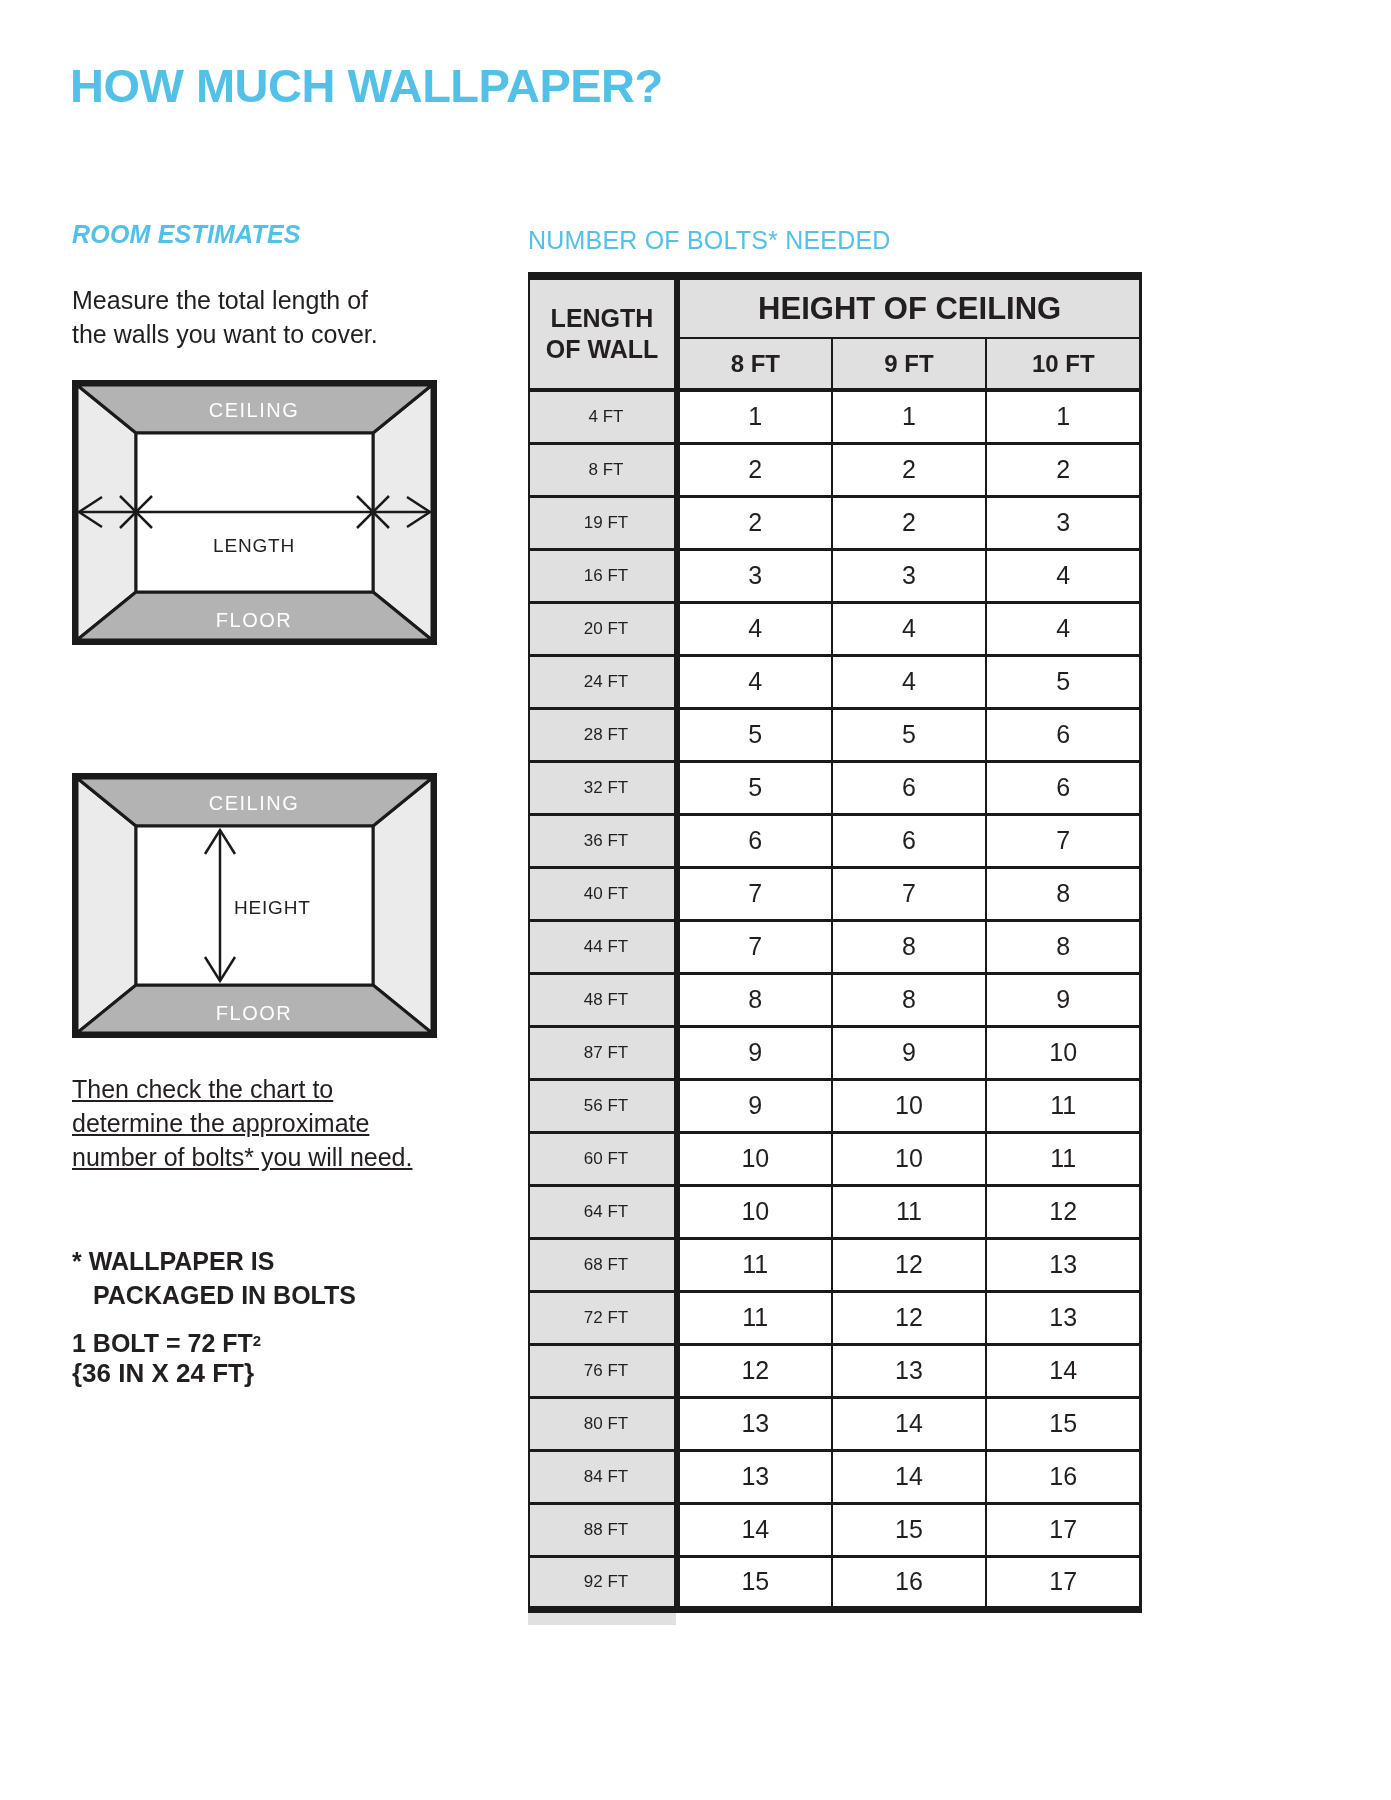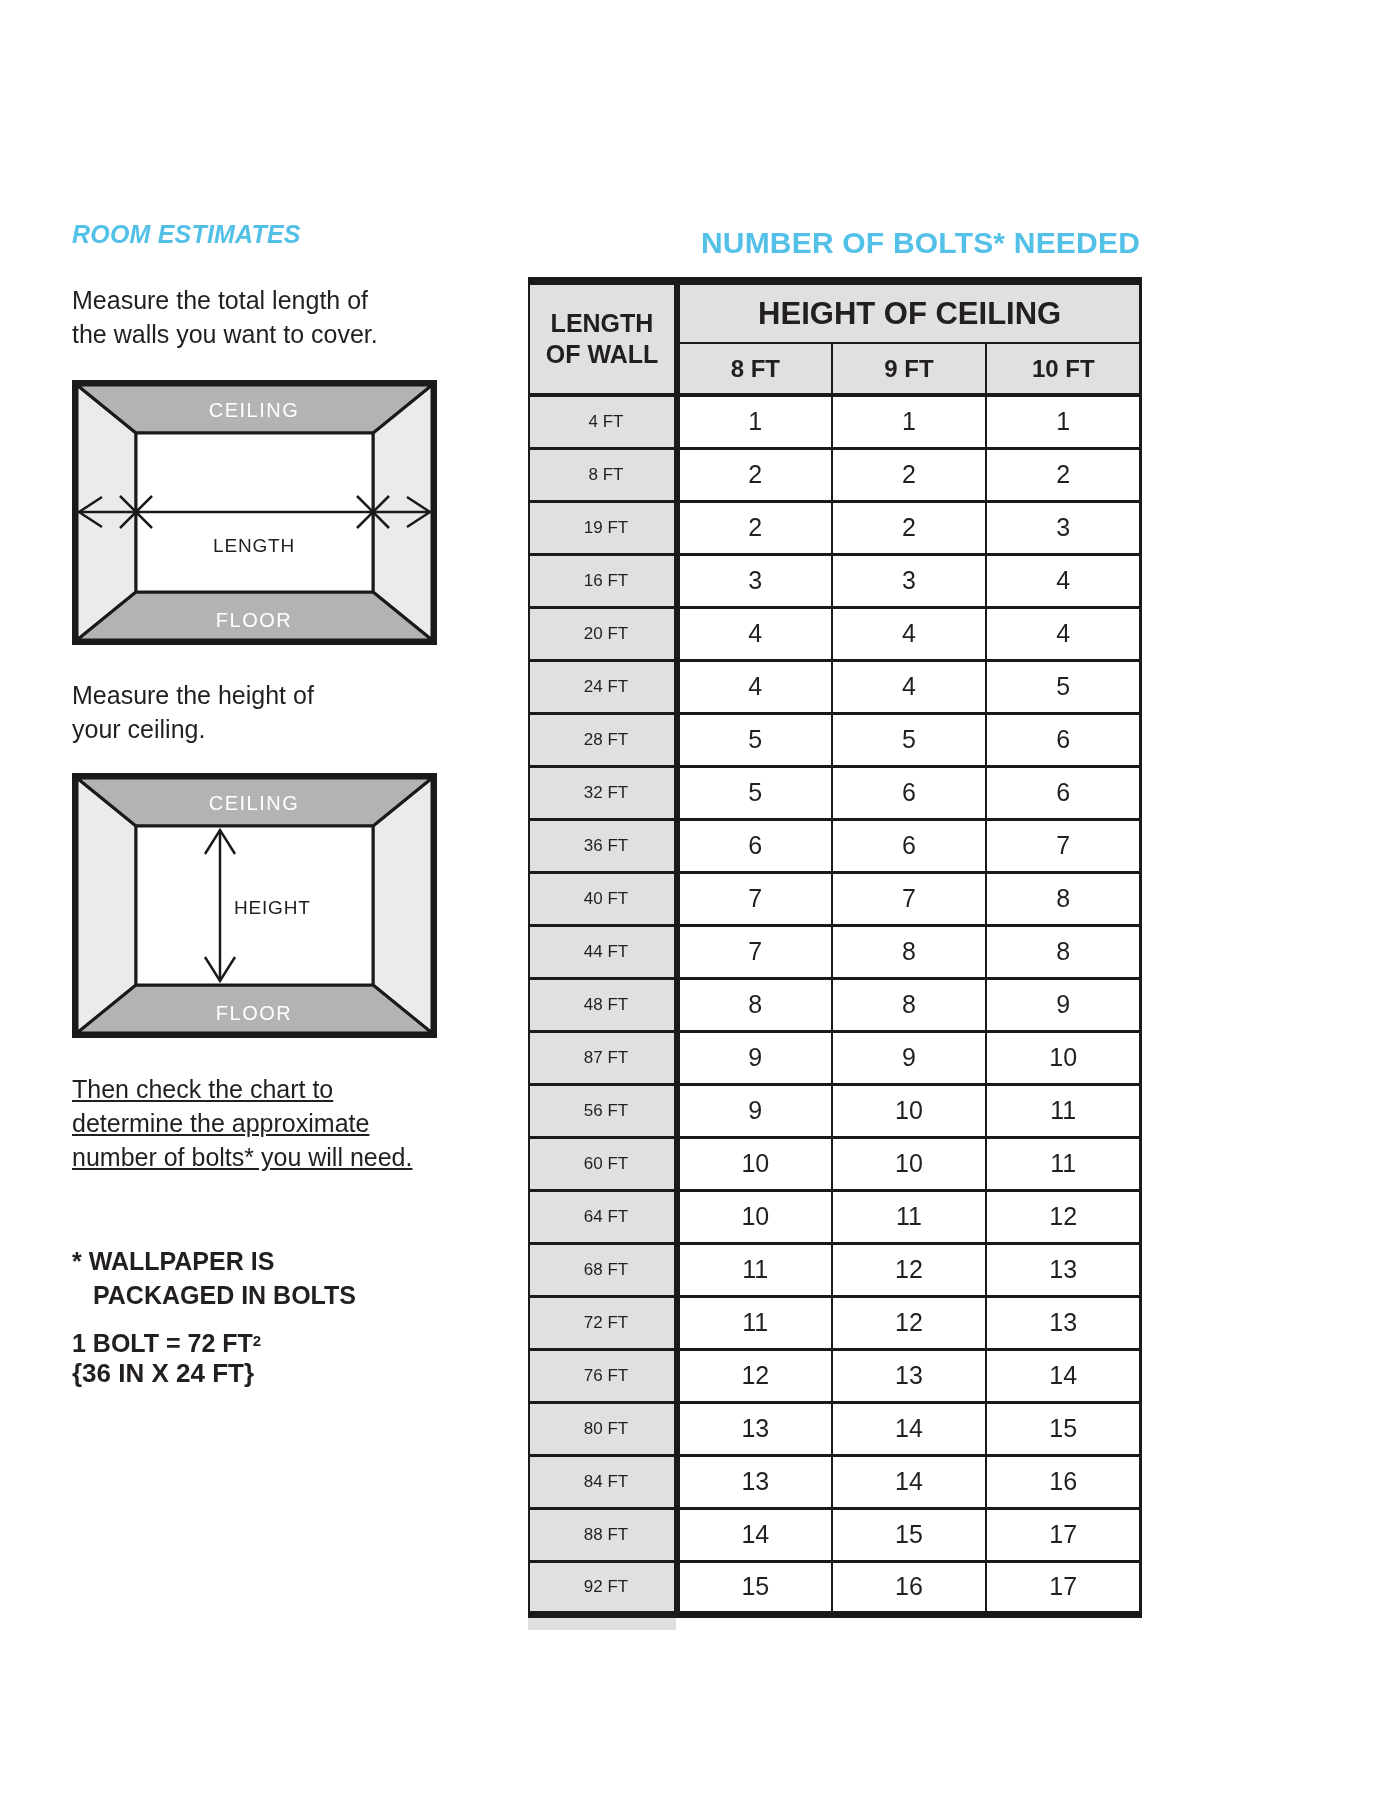--- a/index.html
+++ b/index.html
@@ -44,22 +44,22 @@
     font-family:"Liberation Sans","DejaVu Sans",sans-serif;}
 
   .footnote{position:absolute;left:72px;top:1244px;font-size:25px;line-height:34px;font-weight:bold;}
   .footnote .ind{padding-left:21px;display:block;}
   .bolt-eq{position:absolute;left:72px;top:1324px;font-size:25px;line-height:34px;font-weight:bold;}
   .bolt-eq sup{font-size:15px;vertical-align:6px;}
   .bolt-dims{position:absolute;left:72px;top:1358px;font-size:26px;font-weight:bold;}
 
   .table-wrap{position:absolute;left:528px;top:226px;width:612px;}
   .table-heading{
-    width:100%;text-align:right;margin-bottom:17px;
-    font-size:30px;font-weight:bold;color:var(--accent);letter-spacing:0.2px;
+    width:100%;text-align:left;margin-bottom:17px;
+    font-size:25px;font-weight:normal;color:var(--accent);letter-spacing:0.2px;
   }
   table{border-collapse:collapse;table-layout:fixed;width:612px;
     border-top:8px solid var(--line);
     border-bottom:7px solid var(--line);
     border-left:2px solid var(--line);
     border-right:3px solid var(--line);}
   col.c1{width:148px;}
   col.c2{width:154.6px;}
   th,td{vertical-align:middle;text-align:center;}
   th{background:var(--hdr-gray);font-weight:bold;}
@@ -72,20 +72,21 @@
     height:53px;font-size:25px;background:#ffffff;}
   tbody td.rowlabel{background:var(--hdr-gray);font-weight:normal;font-size:17px;
     border-right:6px solid var(--line);padding-left:8px;}
   .col1-tab{width:148px;height:12px;background:var(--hdr-gray);}
 </style>
 </head>
 <body>
 
 <div class="page">
 
+  <h1 class="main-title">HOW MUCH WALLPAPER?</h1>
 
   <div class="section-heading left-heading">ROOM ESTIMATES</div>
 
   <div class="para p1">
     <span>Measure the total length of</span><br>
     <span>the walls you want to cover.</span>
   </div>
 
   <svg class="diagram d1" viewBox="0 0 365 265">
     <rect class="outer" x="2.5" y="2.5" width="360" height="260"></rect>
@@ -99,24 +100,20 @@
     <g class="dim">
       <line x1="7" y1="132" x2="358" y2="132"></line>
       <path d="M30,117 L7,132 L30,147"></path>
       <path d="M335,117 L358,132 L335,147"></path>
       <path d="M48,116 L80,148 M48,148 L80,116"></path>
       <path d="M285,116 L317,148 M285,148 L317,116"></path>
     </g>
     <text class="dim-label" x="182" y="172" text-anchor="middle">LENGTH</text>
   </svg>
 
-  <div class="para p2">
-    <span>Measure the height of</span><br>
-    <span>your ceiling.</span>
-  </div>
 
   <svg class="diagram d2" viewBox="0 0 365 265">
     <rect class="outer" x="2.5" y="2.5" width="360" height="260"></rect>
     <polygon class="wall" points="5,5 64,53 64,212 5,260"></polygon>
     <polygon class="wall" points="360,5 301,53 301,212 360,260"></polygon>
     <polygon class="slab" points="5,5 360,5 301,53 64,53"></polygon>
     <polygon class="slab" points="5,260 360,260 301,212 64,212"></polygon>
     <rect class="backwall" x="64" y="53" width="237" height="159"></rect>
     <text class="slab-label" x="182" y="37">CEILING</text>
     <text class="slab-label" x="182" y="247">FLOOR</text>

